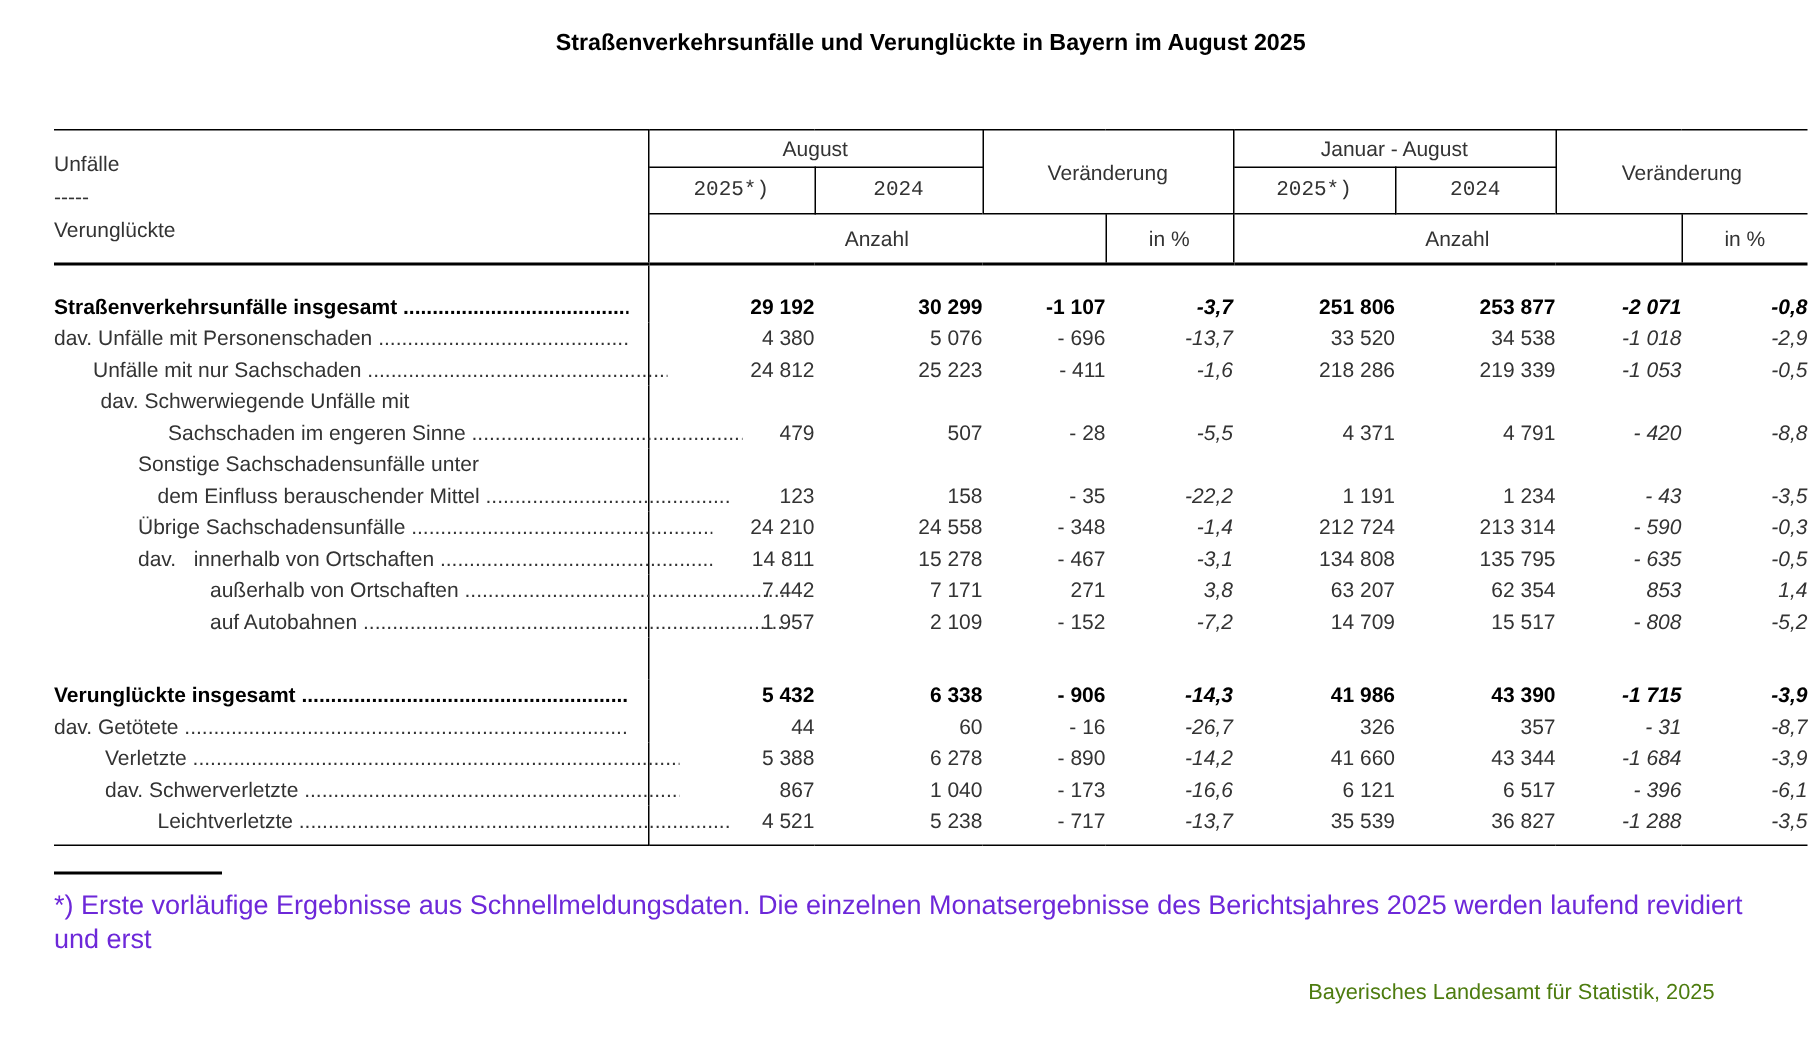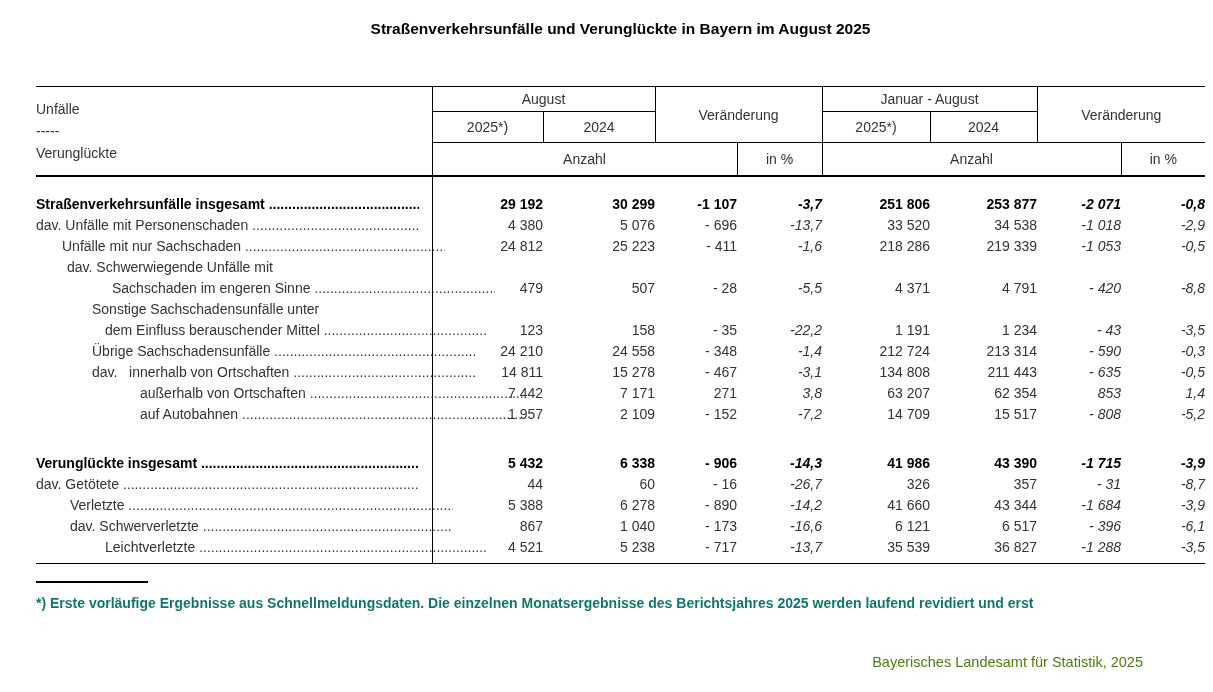--- a/index.html
+++ b/index.html
@@ -46,21 +46,21 @@
   }
   thead th, thead td {
     text-align: center;
     vertical-align: middle;
   }
   .bt  { border-top: 1.5px solid #000; }
   .bb  { border-bottom: 1.5px solid #000; }
   .bbh { border-bottom: 2.5px solid #000; }
   .br  { border-right: 1.5px solid #000; }
   .h-r1 { height: 25px; }
-  .h-r2 { height: 31px; }
+  .h-r2 { height: 31px; font-family: Liberation Mono, monospace; }
   .h-r3 { height: 33px; }
   .stub-cell { vertical-align: middle; }
   .stub-cell .stub-line { line-height: 22px; text-align: left; }
   tbody td { height: 21px; vertical-align: middle; line-height: 21px; }
   tbody td.label { text-align: left; }
   td.label .labelwrap {
     width: 383px;
     overflow: hidden;
     white-space: pre;
   }
@@ -84,24 +84,23 @@
     top: 581px;
     width: 112px;
     height: 2px;
     background: #000000;
   }
   .footnote {
     position: absolute;
     left: 36px;
     top: 592px;
     width: 1140px;
-    font-size: 14px;
+    font-size: 18px;
     line-height: 23px;
-    color: #0f766e;
-    font-weight: bold;
+    color: #6d28d9;
   }
   .source {
     position: absolute;
     right: 70px;
     top: 654px;
     font-size: 14.5px;
     color: #4d7c0f;
   }
 </style>
 </head>
@@ -259,21 +258,21 @@
         </tr>
         <tr>
           <td class="label br">
             <div class="labelwrap" style="padding-left: 56px;">dav.   innerhalb von Ortschaften ............................................................................................................................................</div>
           </td>
           <td class="num c0">14 811</td>
           <td class="num c1">15 278</td>
           <td class="num c2">- 467</td>
           <td class="num c3 pct">-3,1</td>
           <td class="num c4">134 808</td>
-          <td class="num c5">211 443</td>
+          <td class="num c5">135 795</td>
           <td class="num c6">- 635</td>
           <td class="num c7 pct">-0,5</td>
         </tr>
         <tr>
           <td class="label br">
             <div class="labelwrap" style="padding-left: 104px;">außerhalb von Ortschaften ............................................................................................................................................</div>
           </td>
           <td class="num c0">7 442</td>
           <td class="num c1">7 171</td>
           <td class="num c2">271</td>

